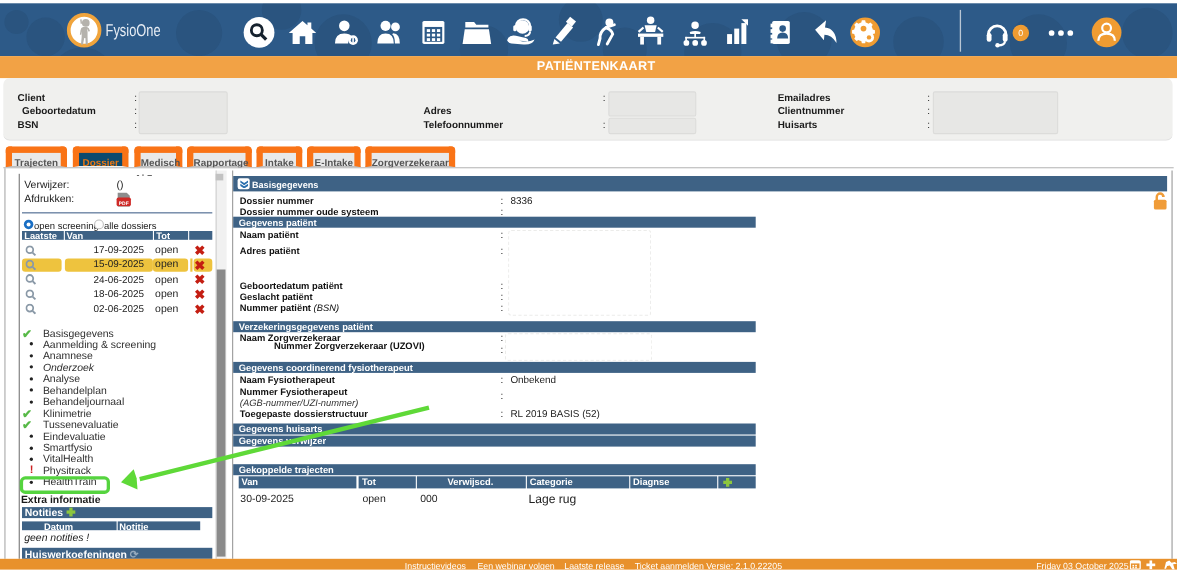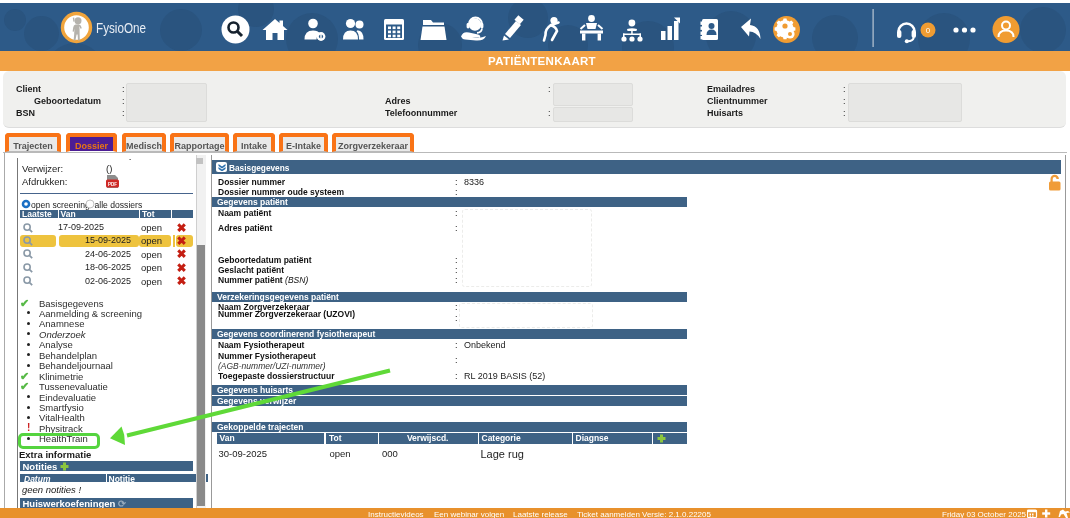--- a/index.html
+++ b/index.html
@@ -4,21 +4,21 @@
 html,body{margin:0;padding:0;}
 body{width:1070px;height:518px;overflow:hidden;font-family:"Liberation Sans",sans-serif;background:#fff;position:relative;}
 .abs{position:absolute;}
 #topbar{left:0;top:3px;width:1070px;height:48px;background:#2d5a88;overflow:hidden;}
 .wm{position:absolute;border-radius:50%;background:rgba(8,22,40,0.085);}
 #orangebar{left:0;top:51px;width:1070px;height:20px;background:#f2a245;color:#fff;font-weight:bold;font-size:11.5px;text-align:center;line-height:20px;letter-spacing:0.3px;text-indent:14px;}
 #infobox{left:3px;top:71px;width:1063px;height:56px;background:#f0f0ee;border-radius:6px;border-bottom:1px solid #ddd;}
 .ilabel{position:absolute;font-size:9px;font-weight:bold;color:#1a1a1a;}
 .icolon{position:absolute;font-size:9px;color:#1a1a1a;}
 .gbox{position:absolute;background:#e7e7e5;border:1px solid #dcdcda;border-radius:2px;}
-.tab{position:absolute;top:133px;height:19px;background:#e9e9e9;border:4px solid #f97316;border-bottom:1px solid #b9b9b9;border-radius:4px 4px 0 0;font-size:9px;font-weight:bold;color:#555;text-align:center;box-sizing:border-box;line-height:18px;}
+.tab{position:absolute;top:133px;height:19px;background:#e9e9e9;border:6px solid #f97316;border-bottom:1px solid #b9b9b9;border-radius:4px 4px 0 0;font-size:9px;font-weight:bold;color:#555;text-align:center;box-sizing:border-box;line-height:18px;}
 #tabline{left:3px;top:152px;width:1064px;height:1px;background:#b9b9b9;}
 #pageleftline{left:4px;top:153px;width:1px;height:355px;background:#aaa;}
 #leftpanel{left:17px;top:158px;width:188px;height:350px;background:#fff;border-left:1px solid #777;box-sizing:border-box;overflow:hidden;}
 #lscroll{left:196px;top:155px;width:9px;height:353px;background:#f1f1f1;border-left:1px solid #cfcfcf;}
 #lthumb{left:197px;top:245px;width:8px;height:261px;background:#8a8a8a;}
 #mainpanel{left:211px;top:155px;width:853px;height:353px;background:#fff;border-left:1px solid #999;border-right:1px solid #999;}
 .band{position:absolute;background:#3e6285;color:#fff;font-weight:bold;font-size:8.5px;box-sizing:border-box;}
 .mlabel{position:absolute;left:218px;font-size:8.5px;font-weight:bold;color:#111;white-space:nowrap;}
 .mcolon{position:absolute;left:455px;font-size:9px;color:#111;}
 .mval{position:absolute;left:464px;font-size:9px;color:#222;white-space:nowrap;}
@@ -194,42 +194,42 @@
     <g fill="none" stroke="#fff" stroke-width="2">
         <circle cx="1006" cy="22.5" r="4"></circle>
         <path d="M998.5 34 Q998.5 27.5 1006 27.5 Q1013.5 27.5 1013.5 34"></path>
       </g>
   </svg>
 </div>
 <div id="orangebar" class="abs">PATIËNTENKAART</div>
 <div id="infobox" class="abs"></div>
 
 <div class="ilabel" style="left:16px;top:84px;">Client</div>
-<div class="ilabel" style="left:34px;top:96px;">Geboortedatum</div>
+<div class="ilabel" style="left:20px;top:96px;">Geboortedatum</div>
 <div class="ilabel" style="left:16px;top:108px;">BSN</div>
 <div class="icolon" style="left:122px;top:84px;">:</div>
 <div class="icolon" style="left:122px;top:96px;">:</div>
 <div class="icolon" style="left:122px;top:108px;">:</div>
 <div class="gbox" style="left:126px;top:83px;width:79px;height:37px;"></div>
 <div class="ilabel" style="left:385px;top:96px;">Adres</div>
 <div class="ilabel" style="left:385px;top:108px;">Telefoonnummer</div>
 <div class="icolon" style="left:548px;top:84px;">:</div>
 <div class="icolon" style="left:548px;top:108px;">:</div>
 <div class="gbox" style="left:553px;top:83px;width:78px;height:21px;"></div>
 <div class="gbox" style="left:553px;top:107px;width:78px;height:13px;"></div>
 <div class="ilabel" style="left:707px;top:84px;">Emailadres</div>
 <div class="ilabel" style="left:707px;top:96px;">Clientnummer</div>
 <div class="ilabel" style="left:707px;top:108px;">Huisarts</div>
 <div class="icolon" style="left:843px;top:84px;">:</div>
 <div class="icolon" style="left:843px;top:96px;">:</div>
 <div class="icolon" style="left:843px;top:108px;">:</div>
 <div class="gbox" style="left:848px;top:83px;width:112px;height:37px;"></div>
 
 <div class="tab" style="left:5px;width:56px;">Trajecten</div>
-<div class="tab" style="left:66px;width:51px;background:#4c1d95;color:#e87613;border-bottom-color:#fff;">Dossier</div>
+<div class="tab" style="left:66px;width:51px;background:#0c4a6e;color:#e87613;border-bottom-color:#fff;">Dossier</div>
 <div class="tab" style="left:122px;width:44px;">Medisch</div>
 <div class="tab" style="left:170px;width:59px;">Rapportage</div>
 <div class="tab" style="left:233px;width:42px;">Intake</div>
 <div class="tab" style="left:279px;width:49px;">E-Intake</div>
 <div class="tab" style="left:332px;width:82px;">Zorgverzekeraar</div>
 <div id="tabline" class="abs"></div>
 <div id="pageleftline" class="abs"></div>
 <div id="leftpanel" class="abs"></div>
 
 <div class="abs" style="left:124px;top:155px;width:34px;height:5px;overflow:hidden;color:#444;font-size:8px;font-weight:bold;">- · –</div>
@@ -260,21 +260,21 @@
 <div class="abs" style="left:20px;top:234.5px;width:36px;height:12px;background:#eec33e;border-radius:3px;"></div>
 <div class="abs" style="left:58.5px;top:234.5px;width:80px;height:12px;background:#eec33e;border-radius:3px;"></div>
 <div class="abs" style="left:139px;top:234.5px;width:32px;height:12px;background:#eec33e;border-radius:3px;"></div>
 <div class="abs" style="left:172.5px;top:234.5px;width:2.5px;height:12px;background:#eec33e;"></div>
 <div class="abs" style="left:176px;top:234.5px;width:17px;height:12px;background:#eec33e;border-radius:3px;"></div>
 
 <svg class="abs" style="left:23px;top:222.5px;" width="10" height="10" viewBox="0 0 10 10">
     <circle cx="4.1" cy="4.1" r="3.1" fill="none" stroke="#8a99a7" stroke-width="1.6"></circle>
     <line x1="6.6" y1="6.6" x2="9.2" y2="9.2" stroke="#8a99a7" stroke-width="1.7"></line>
   </svg>
-<div class="abs" style="left:58px;top:222px;width:73px;font-size:9px;color:#222;text-align:left;">17-09-2025</div>
+<div class="abs" style="left:58px;top:222px;width:73px;font-size:9px;color:#222;text-align:right;">17-09-2025</div>
 <div class="abs" style="left:141px;top:222px;font-size:9.5px;color:#222;">open</div>
 <div class="abs" style="left:176.5px;top:220.5px;font-size:12px;color:#c41e12;font-weight:bold;">✖</div>
 <svg class="abs" style="left:23px;top:235.9px;" width="10" height="10" viewBox="0 0 10 10">
     <circle cx="4.1" cy="4.1" r="3.1" fill="none" stroke="#8a99a7" stroke-width="1.6"></circle>
     <line x1="6.6" y1="6.6" x2="9.2" y2="9.2" stroke="#8a99a7" stroke-width="1.7"></line>
   </svg>
 <div class="abs" style="left:58px;top:235.4px;width:73px;font-size:9px;color:#222;text-align:right;">15-09-2025</div>
 <div class="abs" style="left:141px;top:235.4px;font-size:9.5px;color:#222;">open</div>
 <div class="abs" style="left:176.5px;top:233.9px;font-size:12px;color:#c41e12;font-weight:bold;">✖</div>
 <svg class="abs" style="left:23px;top:249.3px;" width="10" height="10" viewBox="0 0 10 10">
@@ -327,22 +327,22 @@
 <div class="chk" style="left:39px;top:422.89999999999986px;">Physitrack</div>
 <div class="bull" style="left:27px;top:436.84999999999985px;"></div>
 <div class="chk" style="left:39px;top:433.34999999999985px;">HealthTrain</div>
 
 <div class="abs" style="left:18px;top:433px;width:82px;height:16px;border:3.5px solid #55d43f;border-radius:5px;box-sizing:border-box;"></div>
 <div class="abs" style="left:19px;top:449px;font-size:9.5px;font-weight:bold;color:#1a1a1a;">Extra informatie</div>
 <div class="band" style="left:20px;top:460.5px;width:173px;height:10px;font-size:9.5px;padding-left:2.5px;">Notities <svg width="9" height="9" viewBox="0 0 9 9" style="vertical-align:-1px;">
       <rect x="3" y="0.5" width="3" height="8" fill="#8cc63e"></rect>
       <rect x="0.5" y="3" width="8" height="3" fill="#8cc63e"></rect>
     </svg></div>
-<div class="band" style="left:20px;top:473.5px;width:85.5px;height:8px;padding-left:4px;font-style:italic;">Datum</div>
-<div class="band" style="left:106.5px;top:473.5px;width:101px;height:8px;padding-left:2px;">Notitie</div>
+<div class="band" style="left:20px;top:473.5px;width:85.5px;height:8px;padding-left:20px;">Datum</div>
+<div class="band" style="left:106.5px;top:473.5px;width:75px;height:8px;padding-left:2px;">Notitie</div>
 <div class="abs" style="left:22px;top:484px;font-size:9.5px;font-style:italic;color:#222;">geen notities !</div>
 <div class="band" style="left:20px;top:497.5px;width:173px;height:10px;font-size:9.5px;padding-left:2.5px;">Huiswerkoefeningen <span style="opacity:0.45;">⟳</span></div>
 <div id="lscroll" class="abs"></div>
 <div id="lthumb" class="abs"></div>
 <div class="abs" style="left:196px;top:158px;width:7px;height:6px;background:#c2c2c2;"></div>
 <div id="mainpanel" class="abs"></div>
 
 <div class="band" style="left:212px;top:159.5px;width:849px;height:14px;font-size:9px;">
   <span style="position:absolute;left:4px;top:2px;width:10.5px;height:10.5px;background:#fff;border-radius:2px;"></span>
   <svg style="position:absolute;left:5.5px;top:3.5px;" width="8" height="8" viewBox="0 0 8 8">
@@ -369,21 +369,21 @@
 <div class="mlabel" style="top:254.5px;">Geboortedatum patiënt</div>
 <div class="mcolon" style="top:254.5px;">:</div>
 <div class="mlabel" style="top:264.5px;">Geslacht patiënt</div>
 <div class="mcolon" style="top:264.5px;">:</div>
 <div class="mlabel" style="top:274.5px;">Nummer patiënt <i style="font-weight:normal;font-size:8.5px;">(BSN)</i></div>
 <div class="mcolon" style="top:274.5px;">:</div>
 <div class="band" style="left:212px;top:291.5px;width:475px;height:10px;padding-left:5px;">Verzekeringsgegevens patiënt</div>
 <div class="dash" style="left:459px;top:303px;width:132px;height:23px;"></div>
 <div class="mlabel" style="top:302px;">Naam Zorgverzekeraar</div>
 <div class="mcolon" style="top:302px;">:</div>
-<div class="mlabel" style="top:309px;">Nummer Zorgverzekeraar (UZOVI)</div>
+<div class="mlabel" style="top:309px;margin-left:31px;">Nummer Zorgverzekeraar (UZOVI)</div>
 <div class="mcolon" style="top:313px;">:</div>
 <div class="band" style="left:212px;top:328.5px;width:475px;height:10px;padding-left:5px;">Gegevens coordinerend fysiotherapeut</div>
 <div class="mlabel" style="top:339.5px;">Naam Fysiotherapeut</div>
 <div class="mcolon" style="top:339.5px;">:</div>
 <div class="mval" style="top:339.5px;">Onbekend</div>
 <div class="mlabel" style="top:350.5px;">Nummer Fysiotherapeut</div>
 <div class="mcolon" style="top:355px;">:</div>
 <div class="mlabel" style="top:360.5px;font-weight:normal;font-style:italic;font-size:8.5px;color:#333;">(AGB-nummer/UZI-nummer)</div>
 <div class="mlabel" style="top:370.5px;">Toegepaste dossierstructuur</div>
 <div class="mcolon" style="top:370.5px;">:</div>

